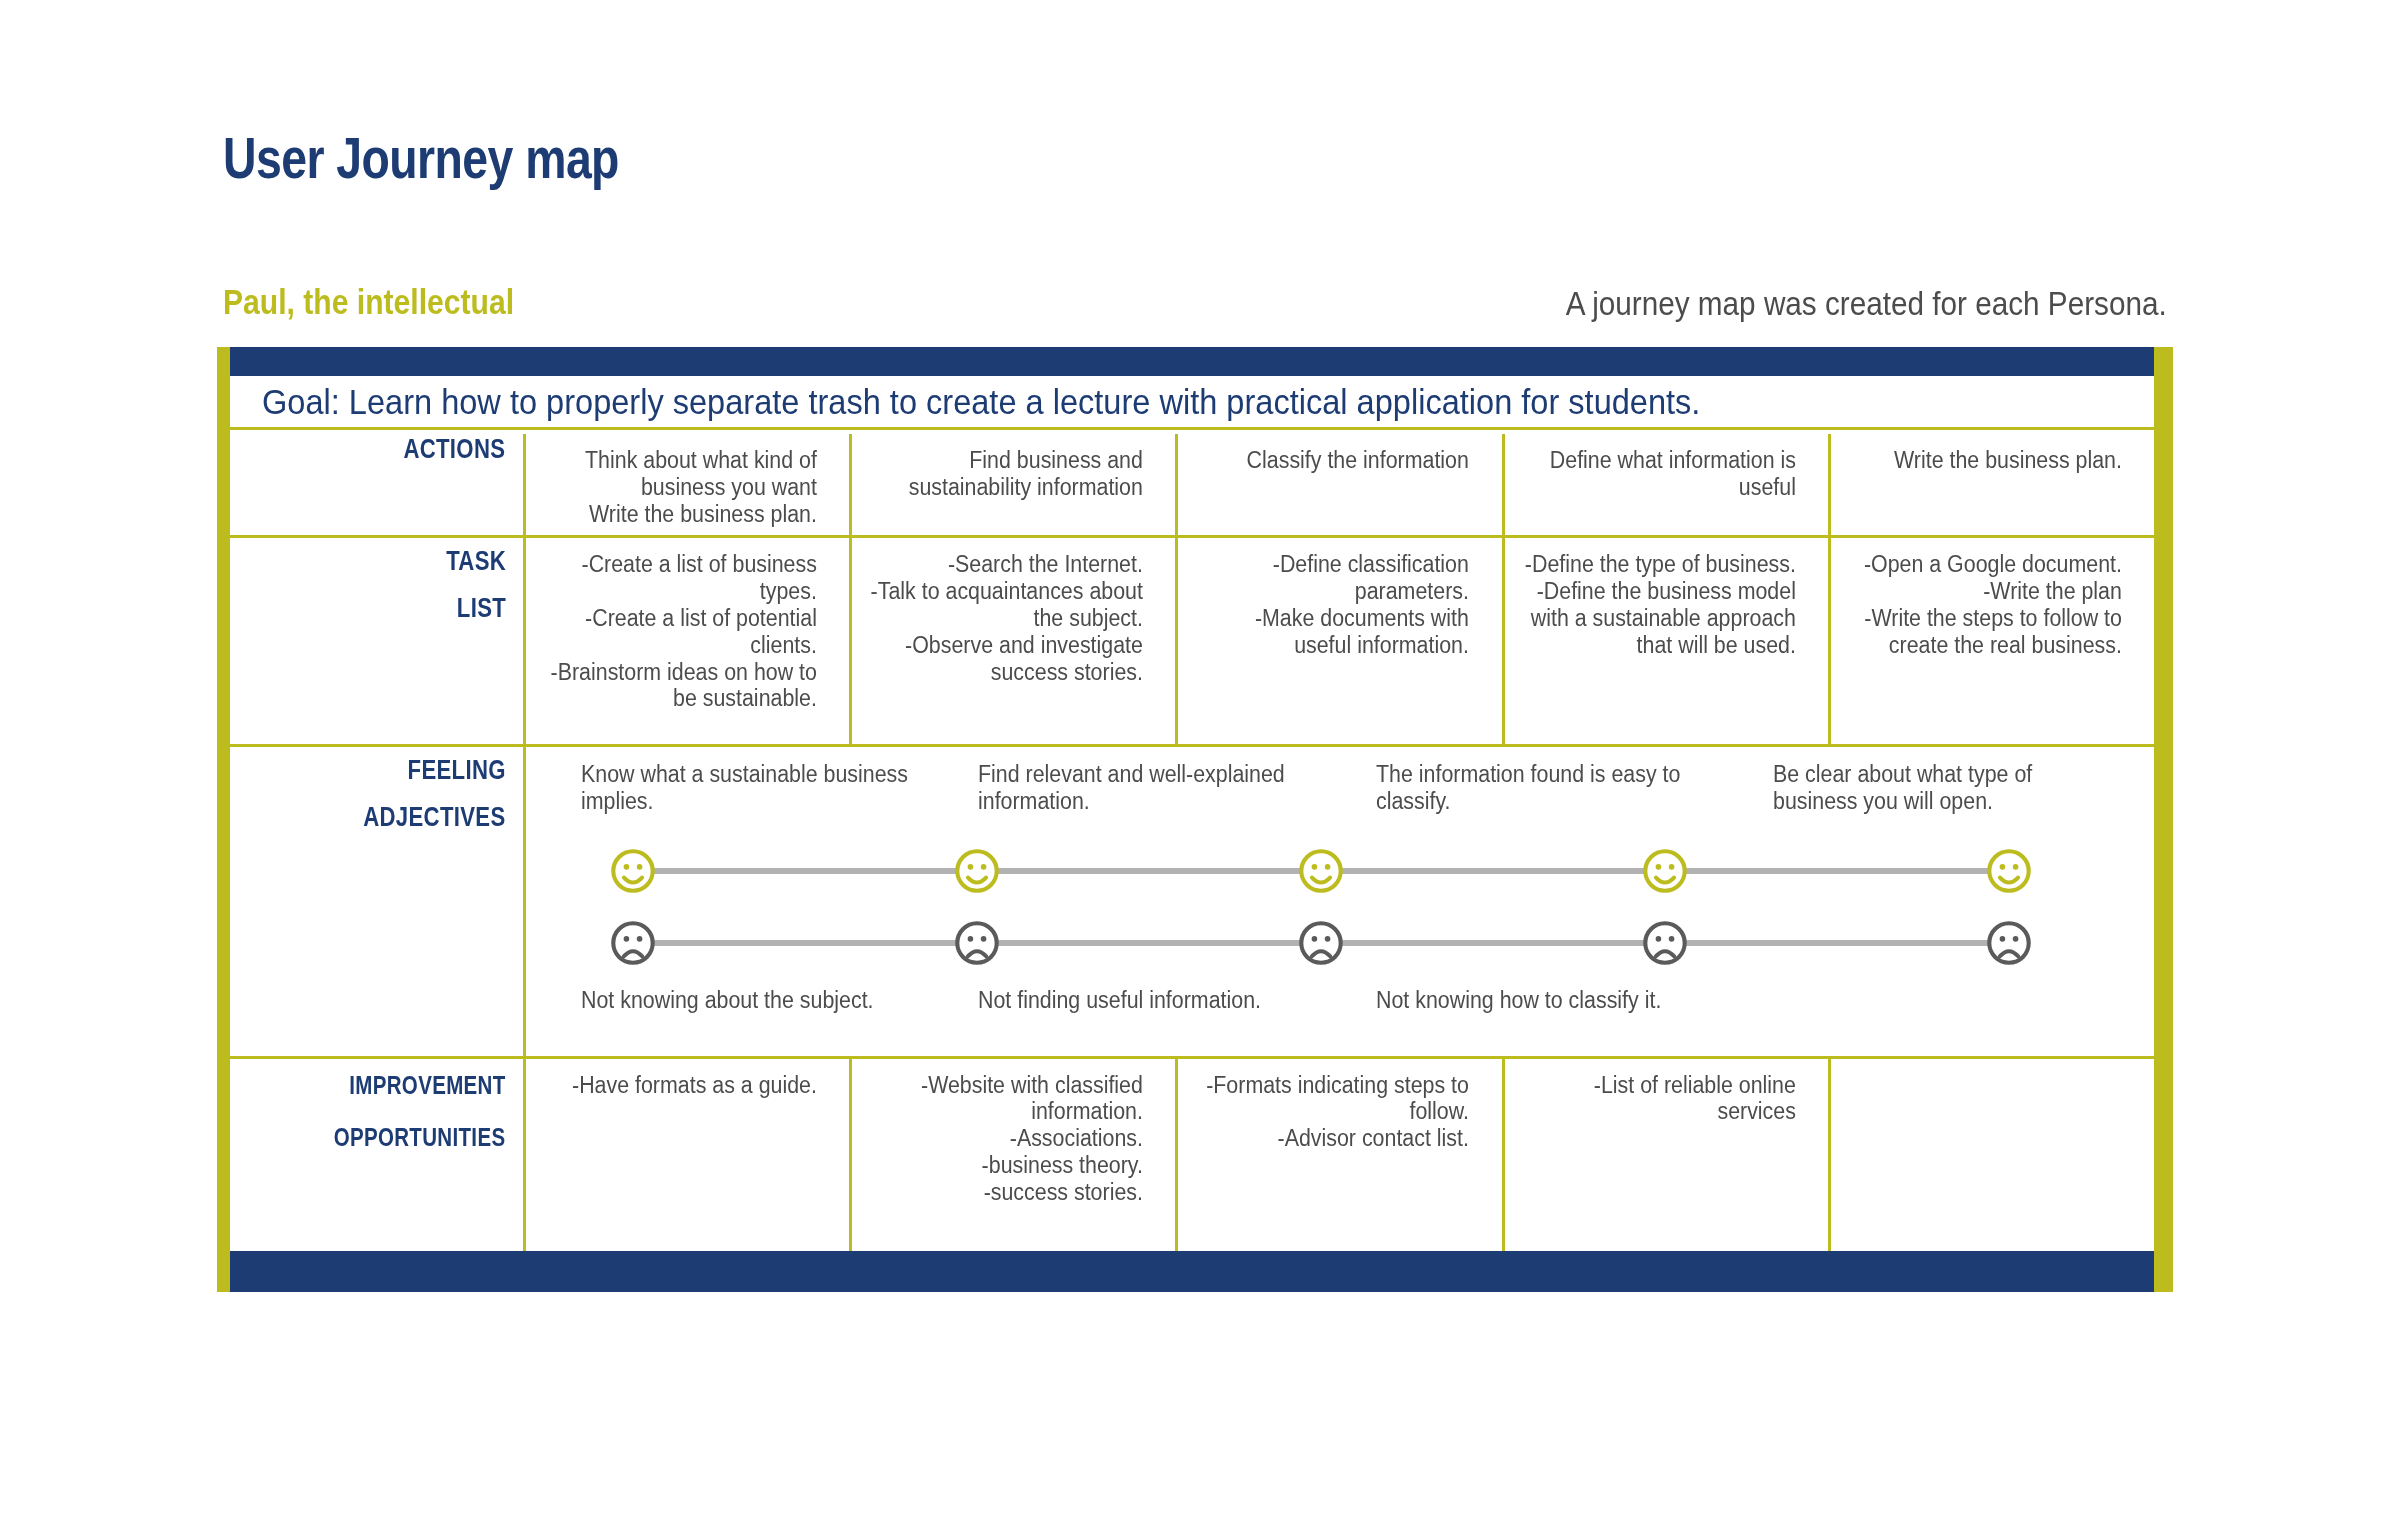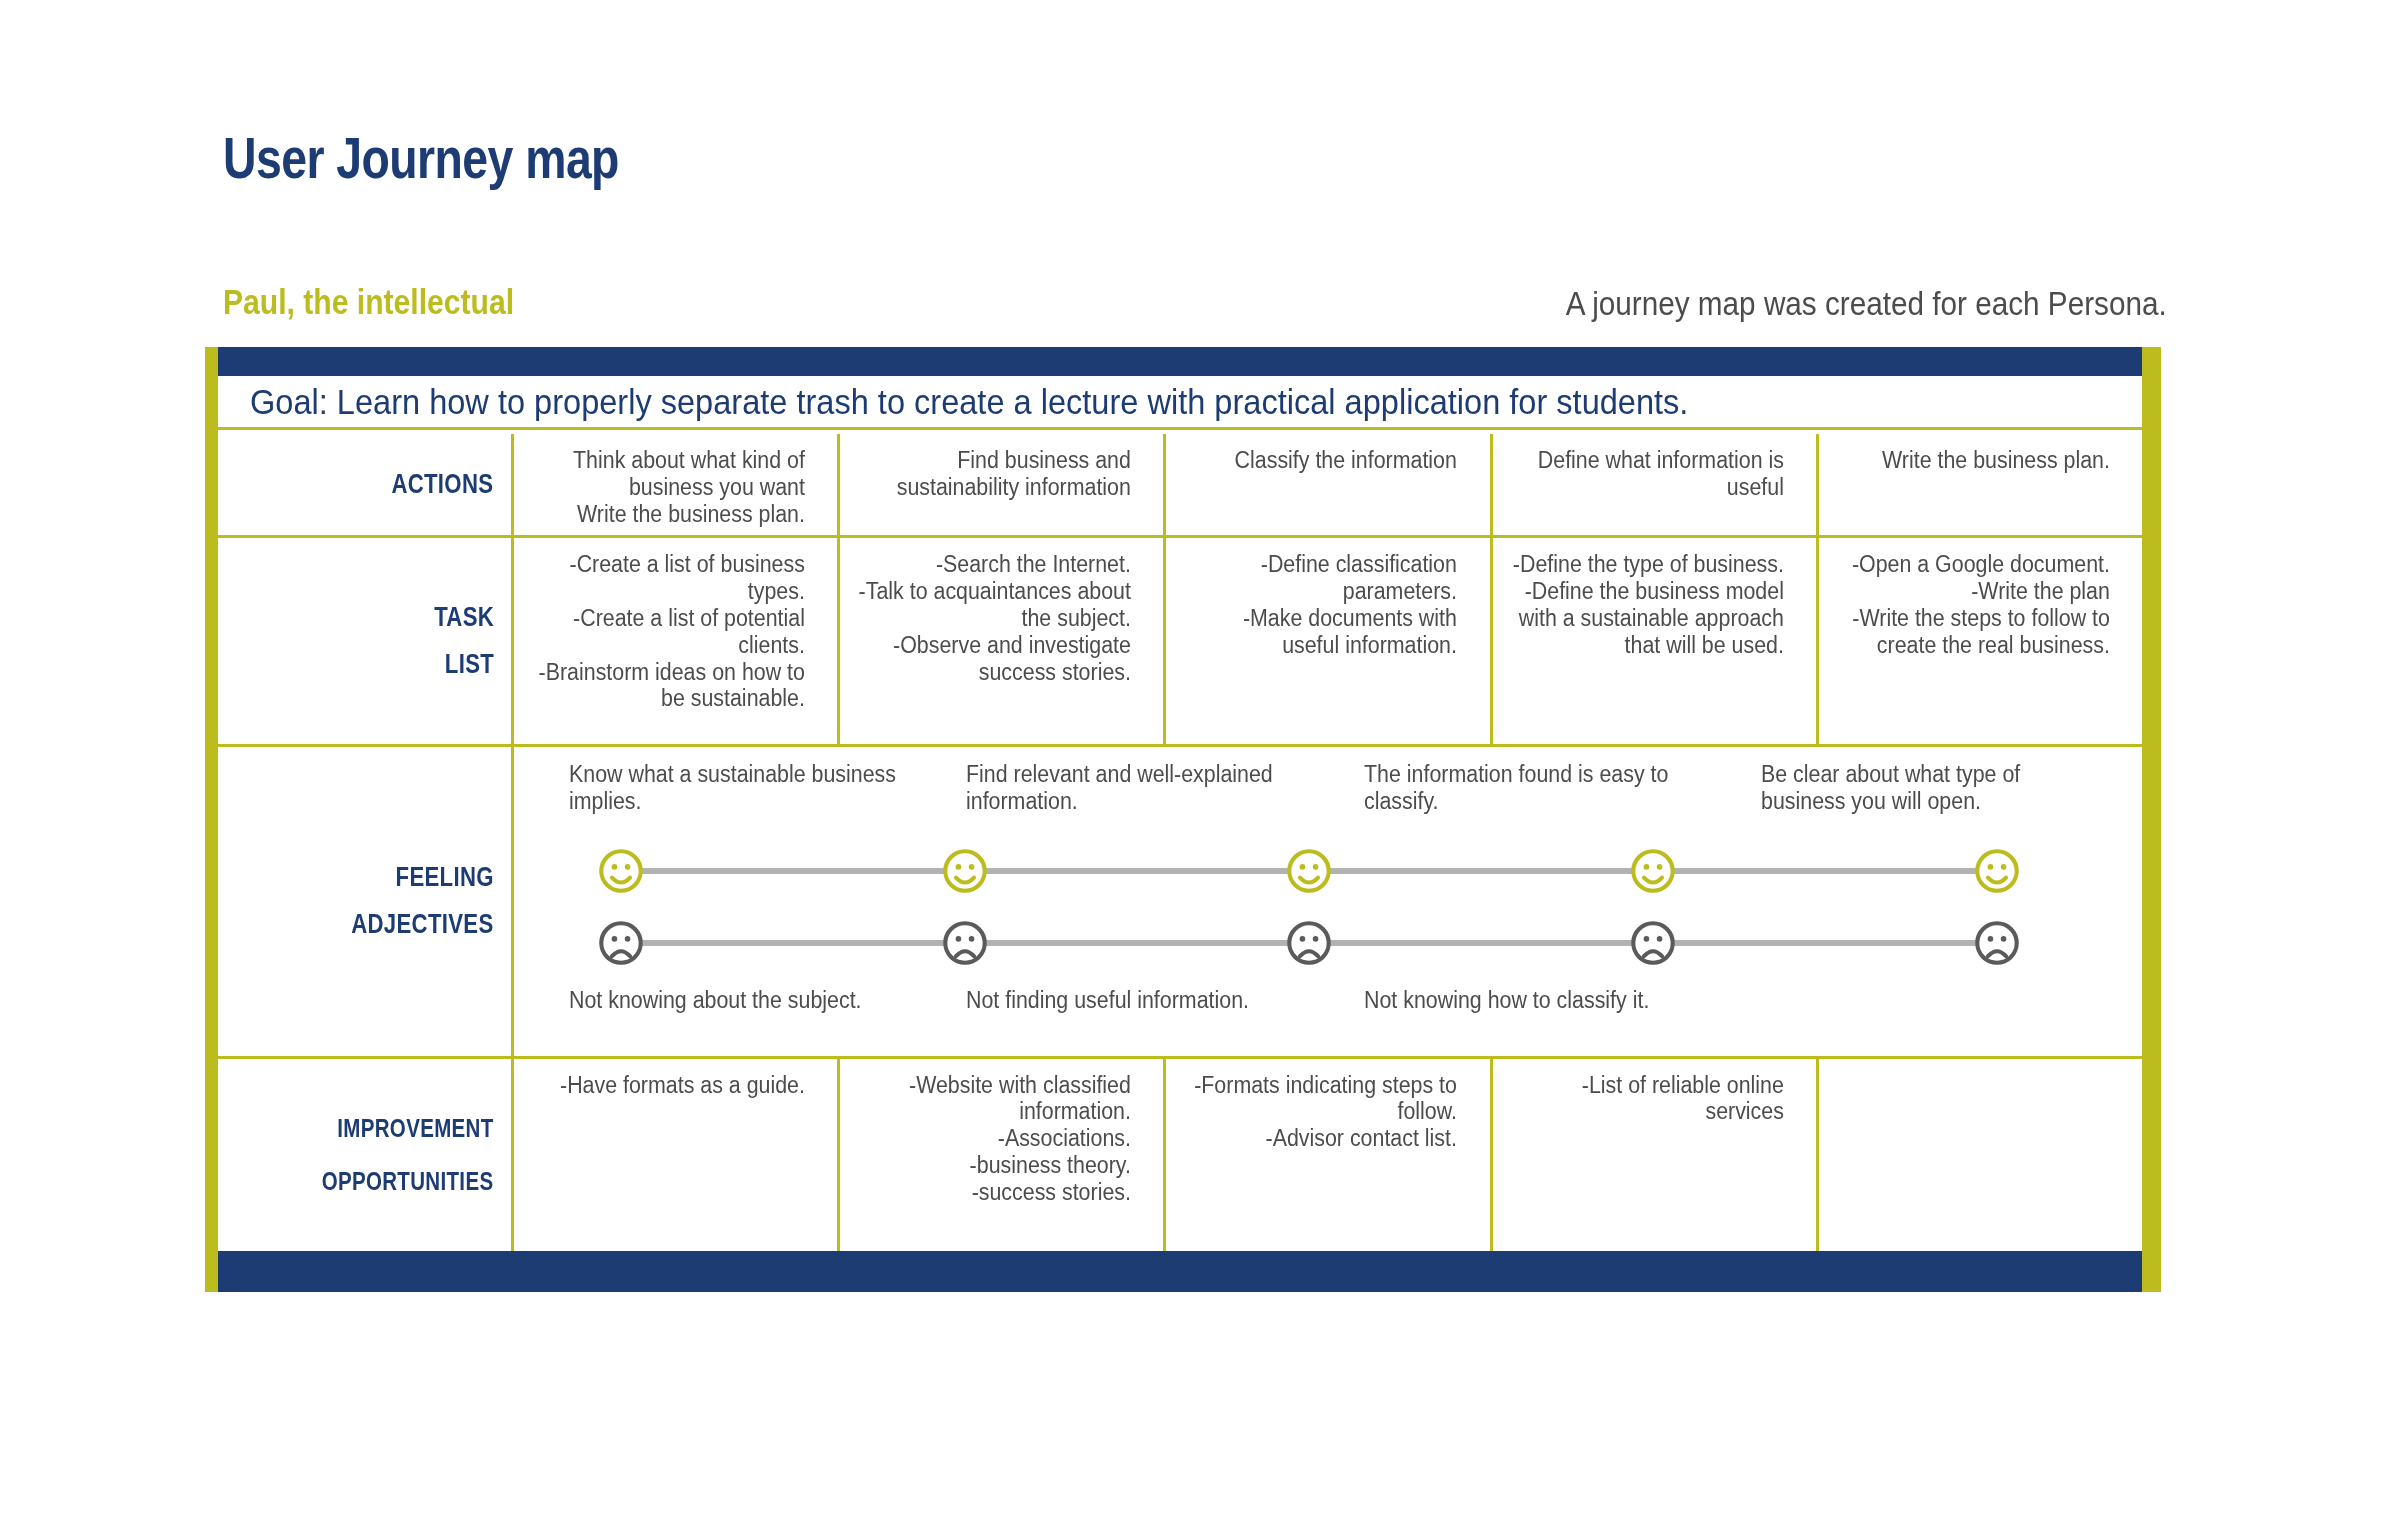--- a/index.html
+++ b/index.html
@@ -47,21 +47,21 @@
     font-weight: 400;
     color: #4c4c4c;
     transform: scaleX(0.90);
     transform-origin: right center;
     white-space: nowrap;
   }
 
   
   #frame {
     position: absolute;
-    left: 205px; top: 347px;
+    left: 217px; top: 347px;
     width: 1956px;
     height: 945px;
   }
   .edge-olive-left {
     position: absolute;
     left: 0; top: 0;
     width: 13px; height: 100%;
     background: #bcbc1e;
   }
   .edge-olive-right {
@@ -126,21 +126,20 @@
   .row-tasks    { height: 230px; }
   .row-feeling  { height: 343px; }
   .row-improve  { height: 212px; }
 
   .rowlabel {
     width: 296px;
     flex: 0 0 296px;
     display: flex;
     flex-direction: column;
     align-items: flex-end;
-    justify-content: center;
     padding-right: 17.3px;
     border-right: 3.6px solid #bcbc1e;
   }
   .rowlabel span {
     color: #1d3c74;
     font-size: 27px;
     font-weight: 700;
     letter-spacing: 0.4px;
     transform: scaleX(0.82);
     transform-origin: right center;

